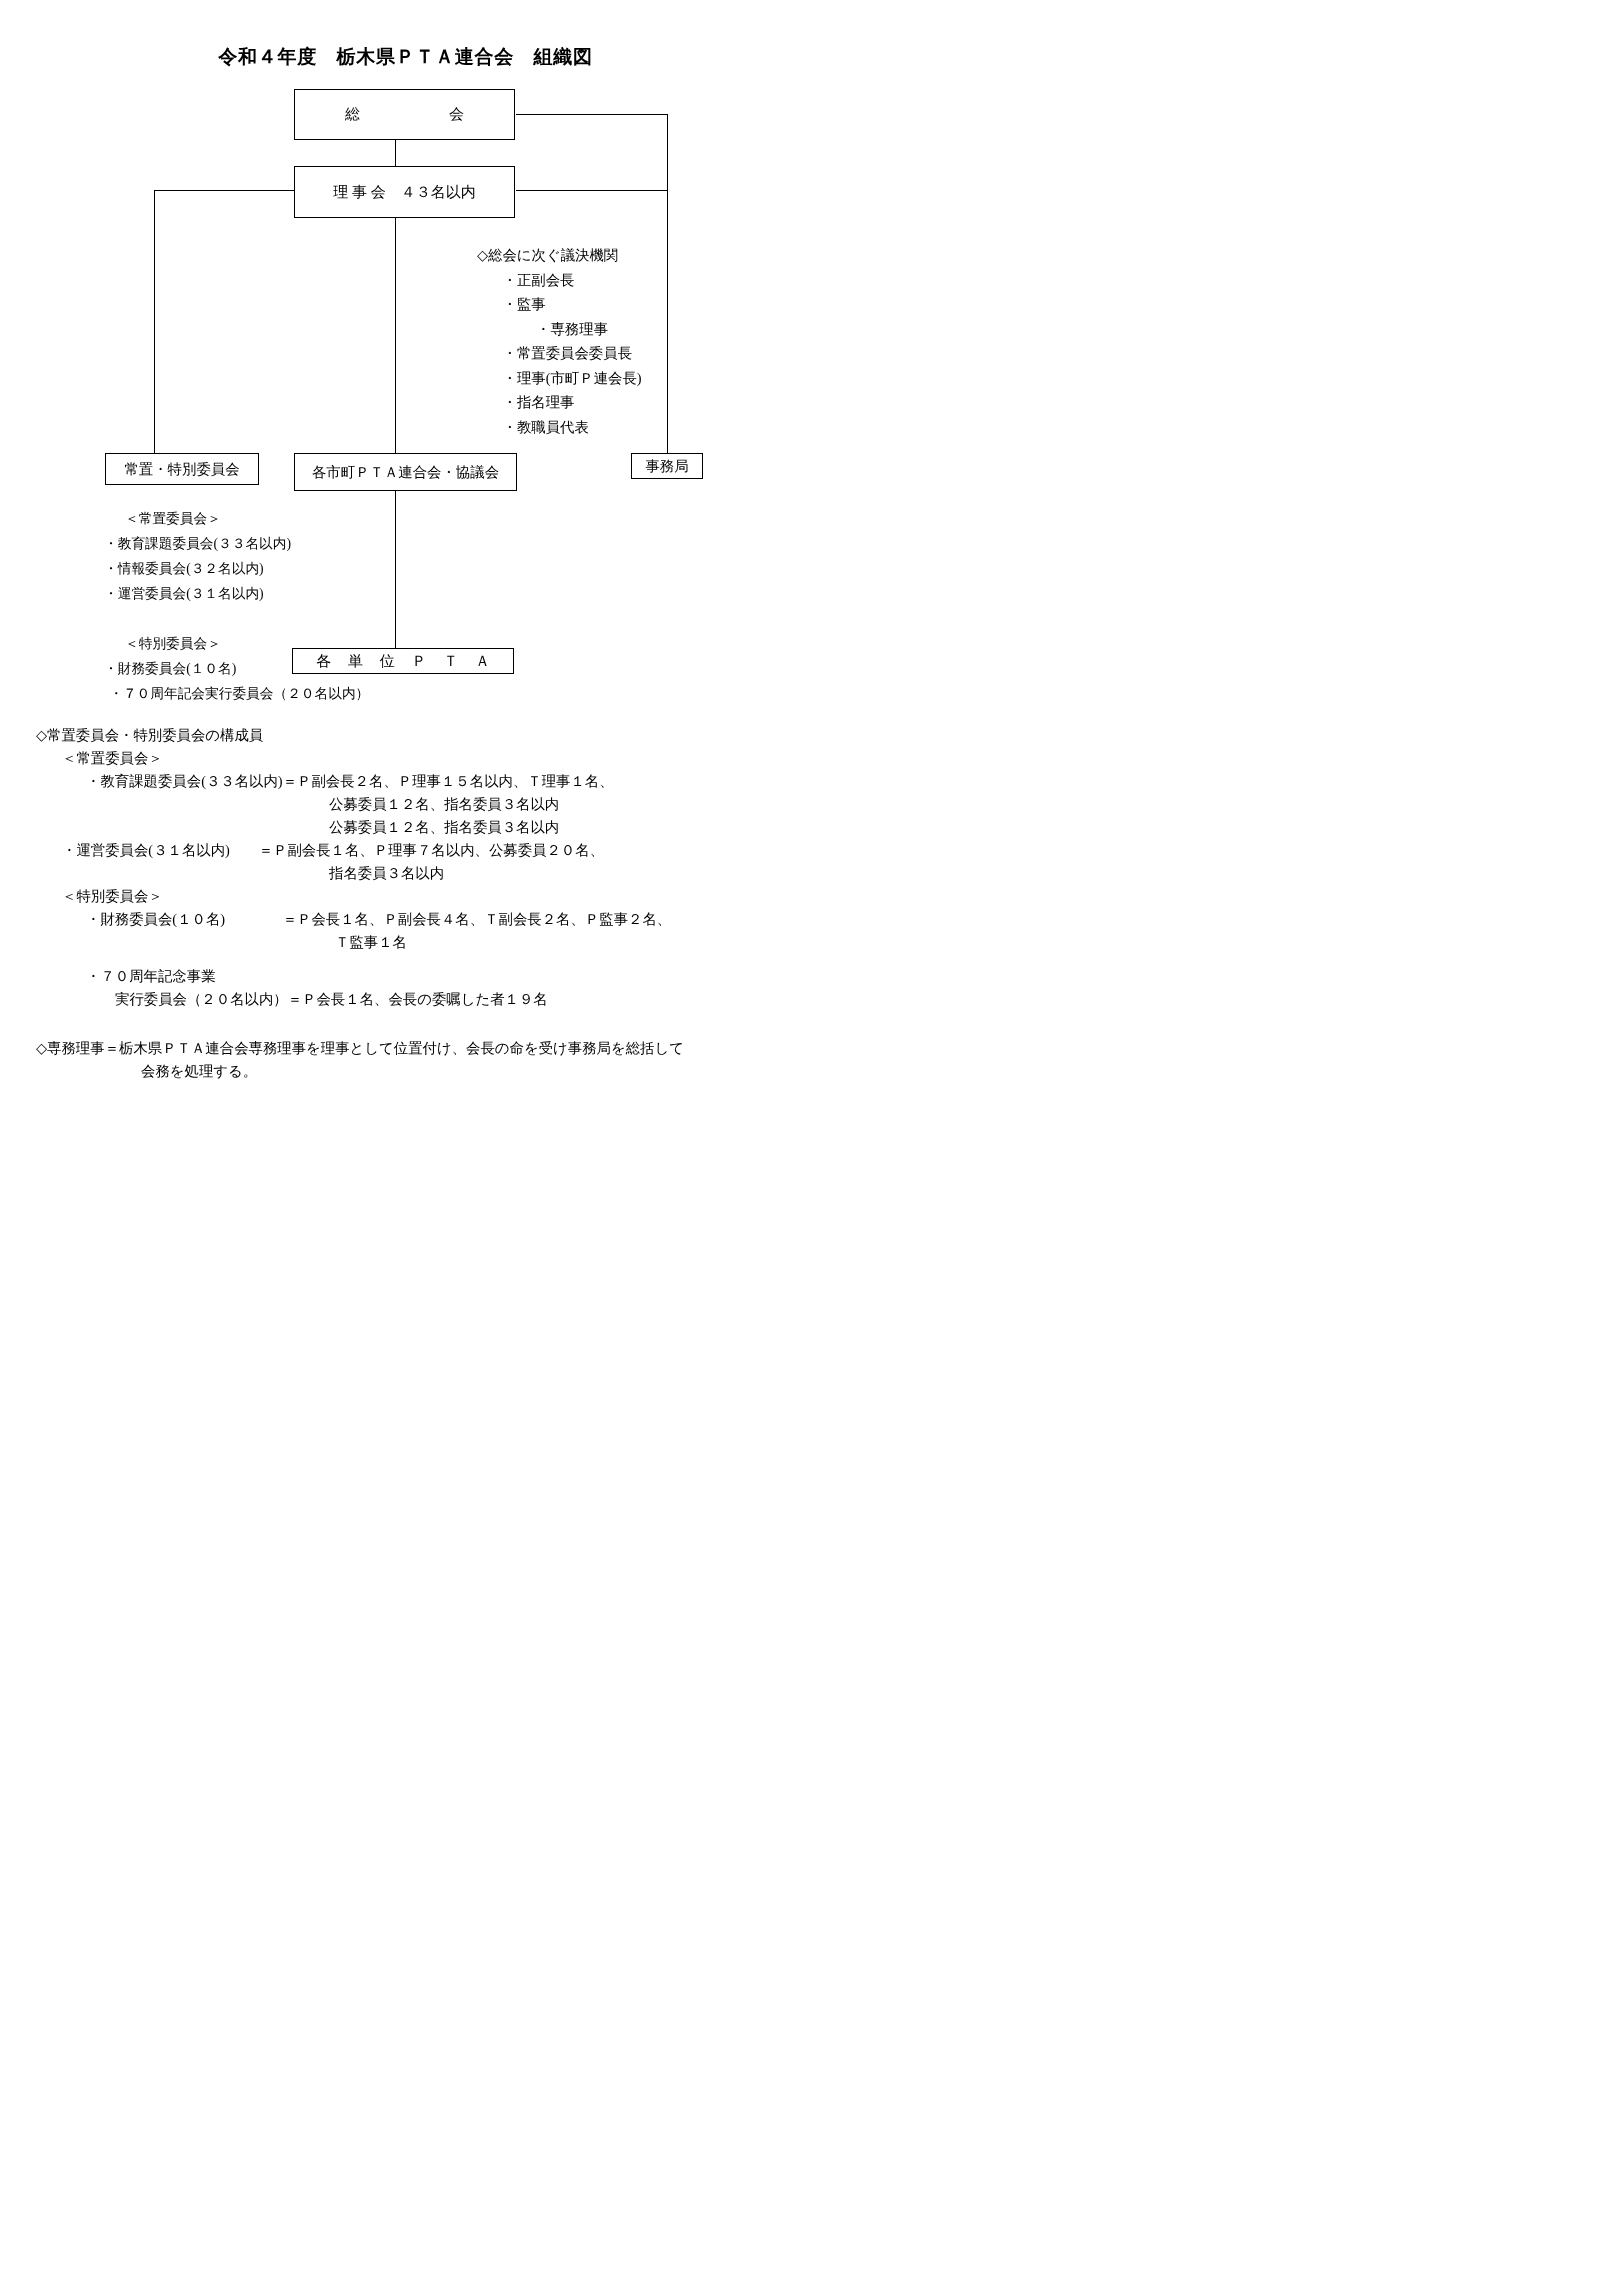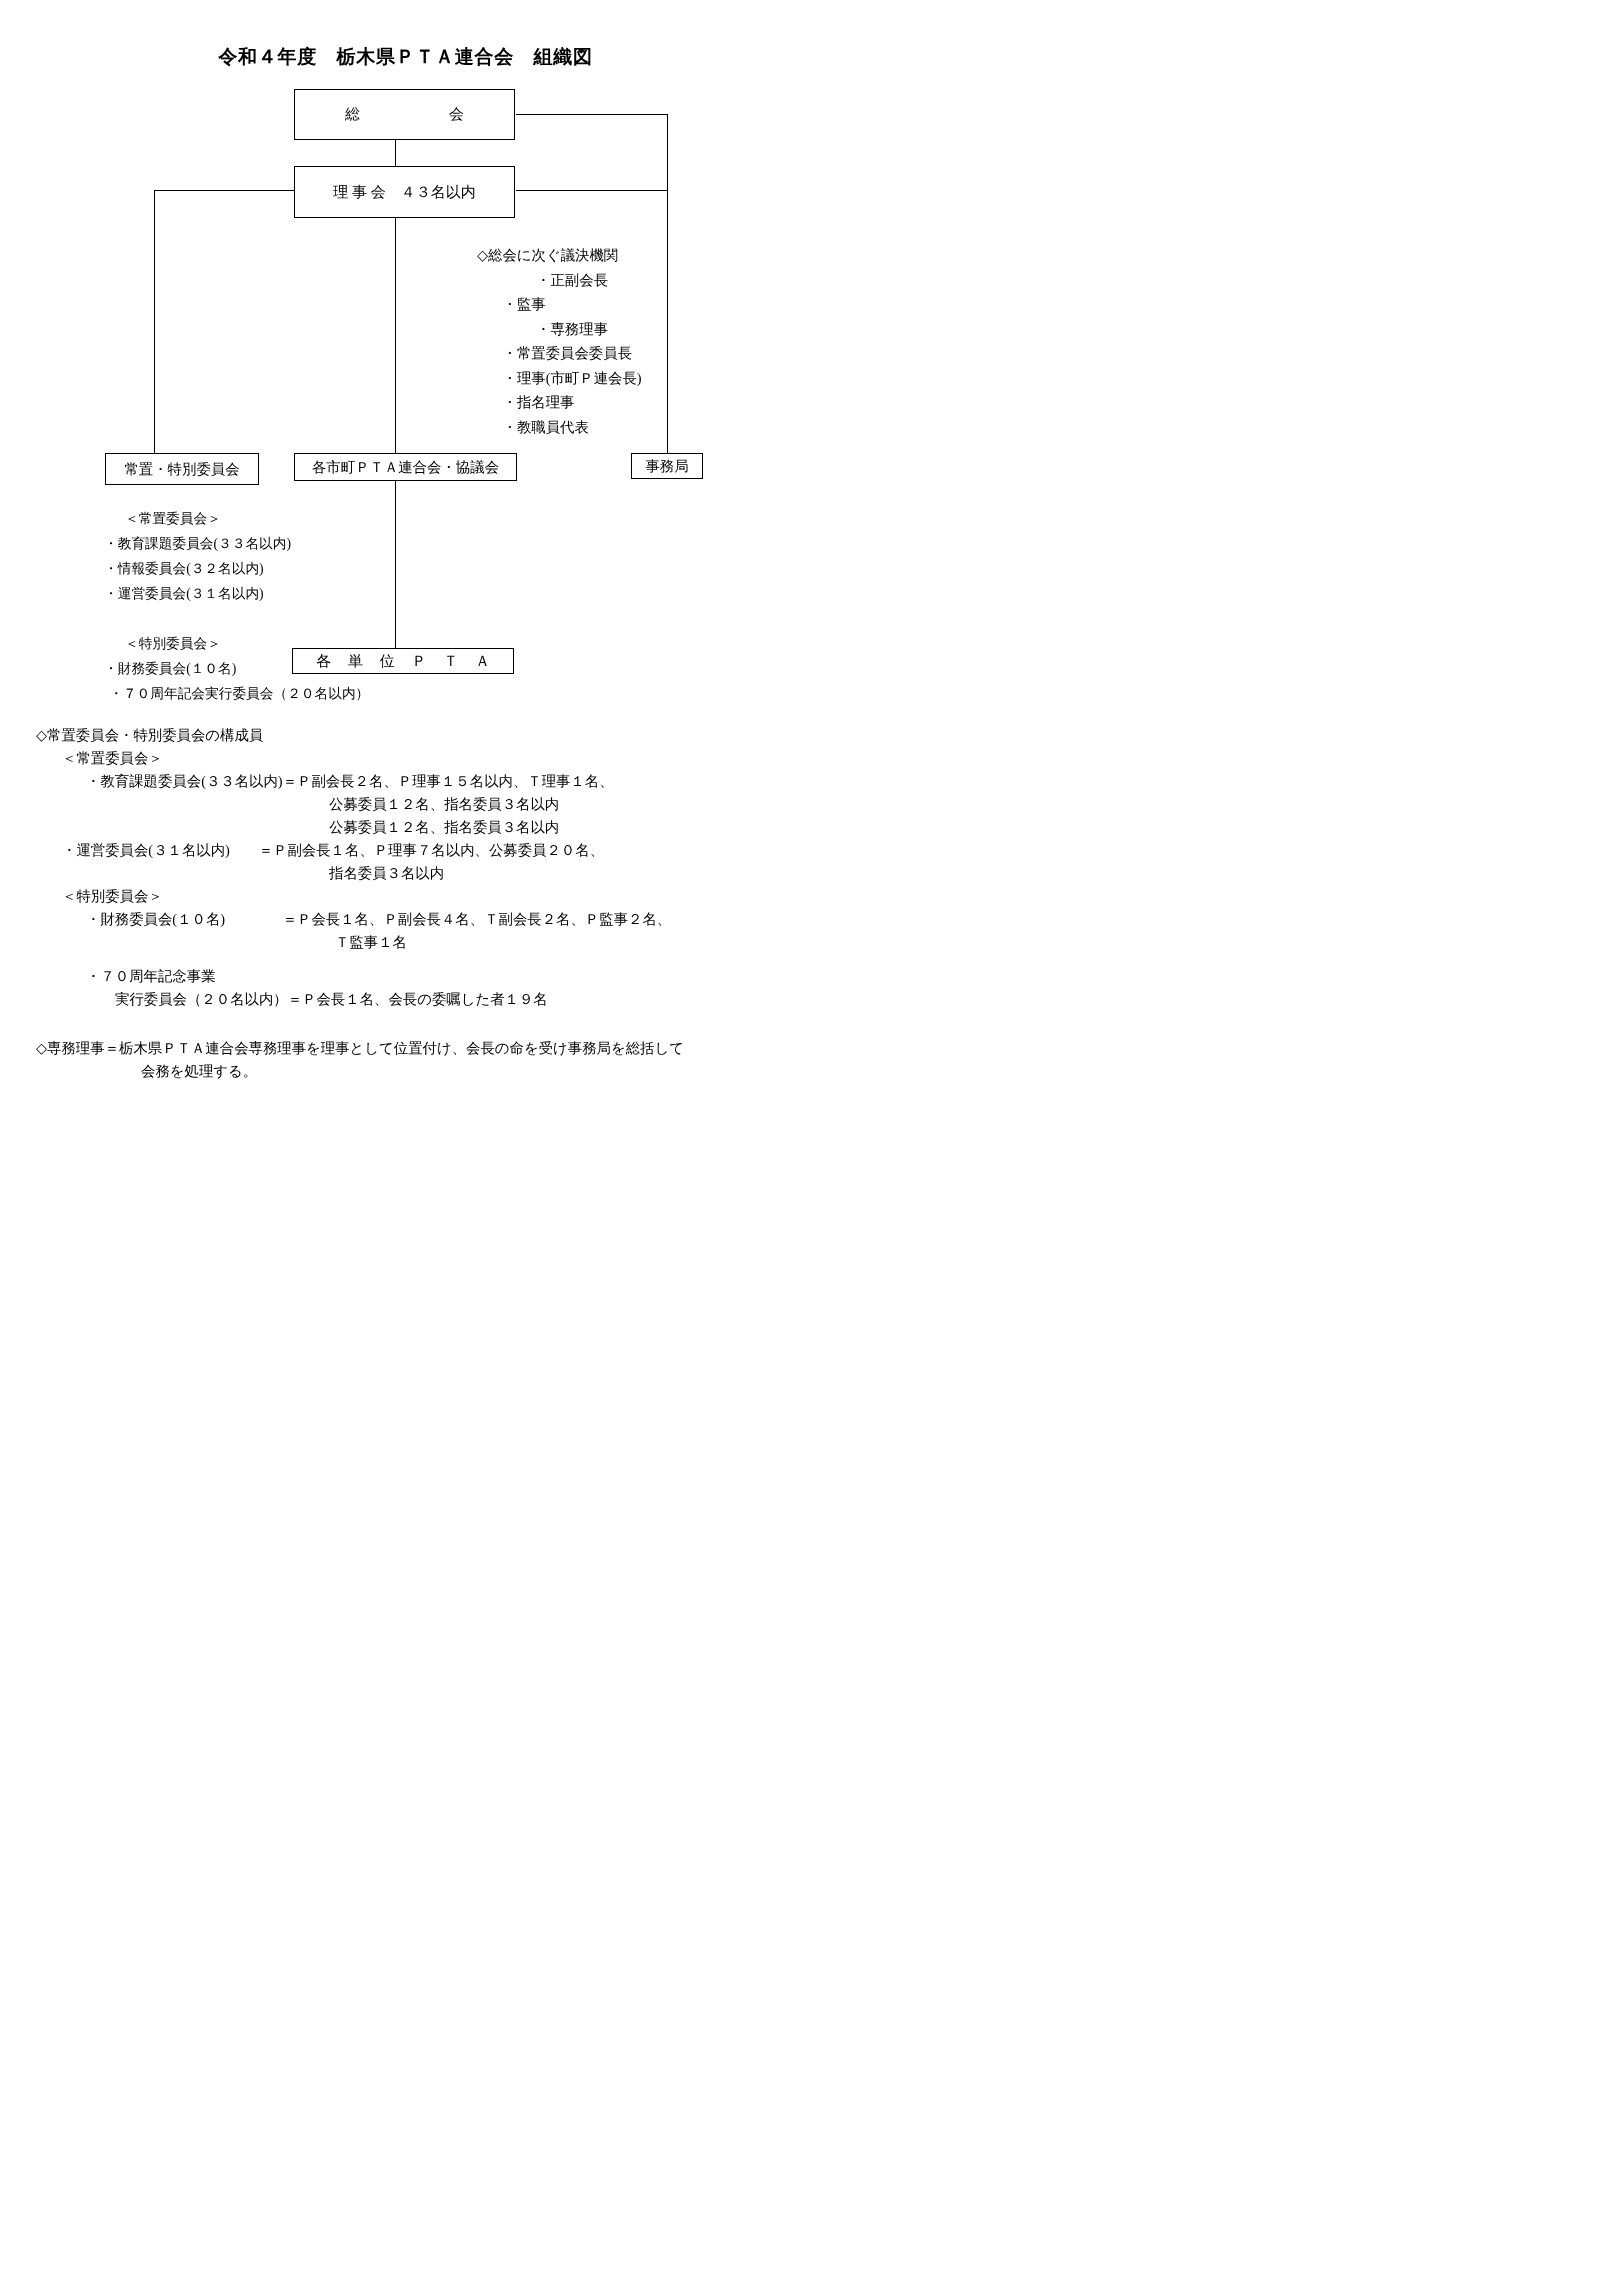--- a/index.html
+++ b/index.html
@@ -101,35 +101,35 @@
   </div>
 
   <div class="obox" style="left:294px; top:166px; width:221px; height:52px;">
     <span>理 事 会　４３名以内</span>
   </div>
 
   <div class="obox small" style="left:105px; top:453px; width:154px; height:32px;">
     <span>常置・特別委員会</span>
   </div>
 
-  <div class="obox small" style="left:294px; top:453px; width:223px; height:28px;">
+  <div class="obox small" style="left:294px; top:453px; width:223px; height:38px;">
     <span>各市町ＰＴＡ連合会・協議会</span>
   </div>
 
   <div class="obox small" style="left:631px; top:453px; width:72px; height:26px;">
     <span>事務局</span>
   </div>
 
   <div class="obox" style="left:292px; top:648px; width:222px; height:26px;">
     <span class="kakutani-label">各 単 位 Ｐ Ｔ Ａ</span>
   </div>
 
   <div class="noteblock" style="left:477px; top:243px;">
     <div class="nline">◇総会に次ぐ議決機関</div>
-    <div class="nline" style="padding-left:25.5px;text-align:center;">・正副会長</div>
+    <div class="nline" style="padding-left:25.5px;">・正副会長</div>
     <div class="nline" style="padding-left:25.5px;">・監事</div>
     <div class="nline" style="padding-left:25.5px;text-align:center;">・専務理事</div>
     <div class="nline" style="padding-left:25.5px;">・常置委員会委員長</div>
     <div class="nline" style="padding-left:25.5px;">・理事(市町Ｐ連会長)</div>
     <div class="nline" style="padding-left:25.5px;">・指名理事</div>
     <div class="nline" style="padding-left:25.5px;">・教職員代表</div>
   </div>
 
   <div class="leftlist" style="left:104px; top:506px;">
     <div class="lline indent1">＜常置委員会＞</div>

